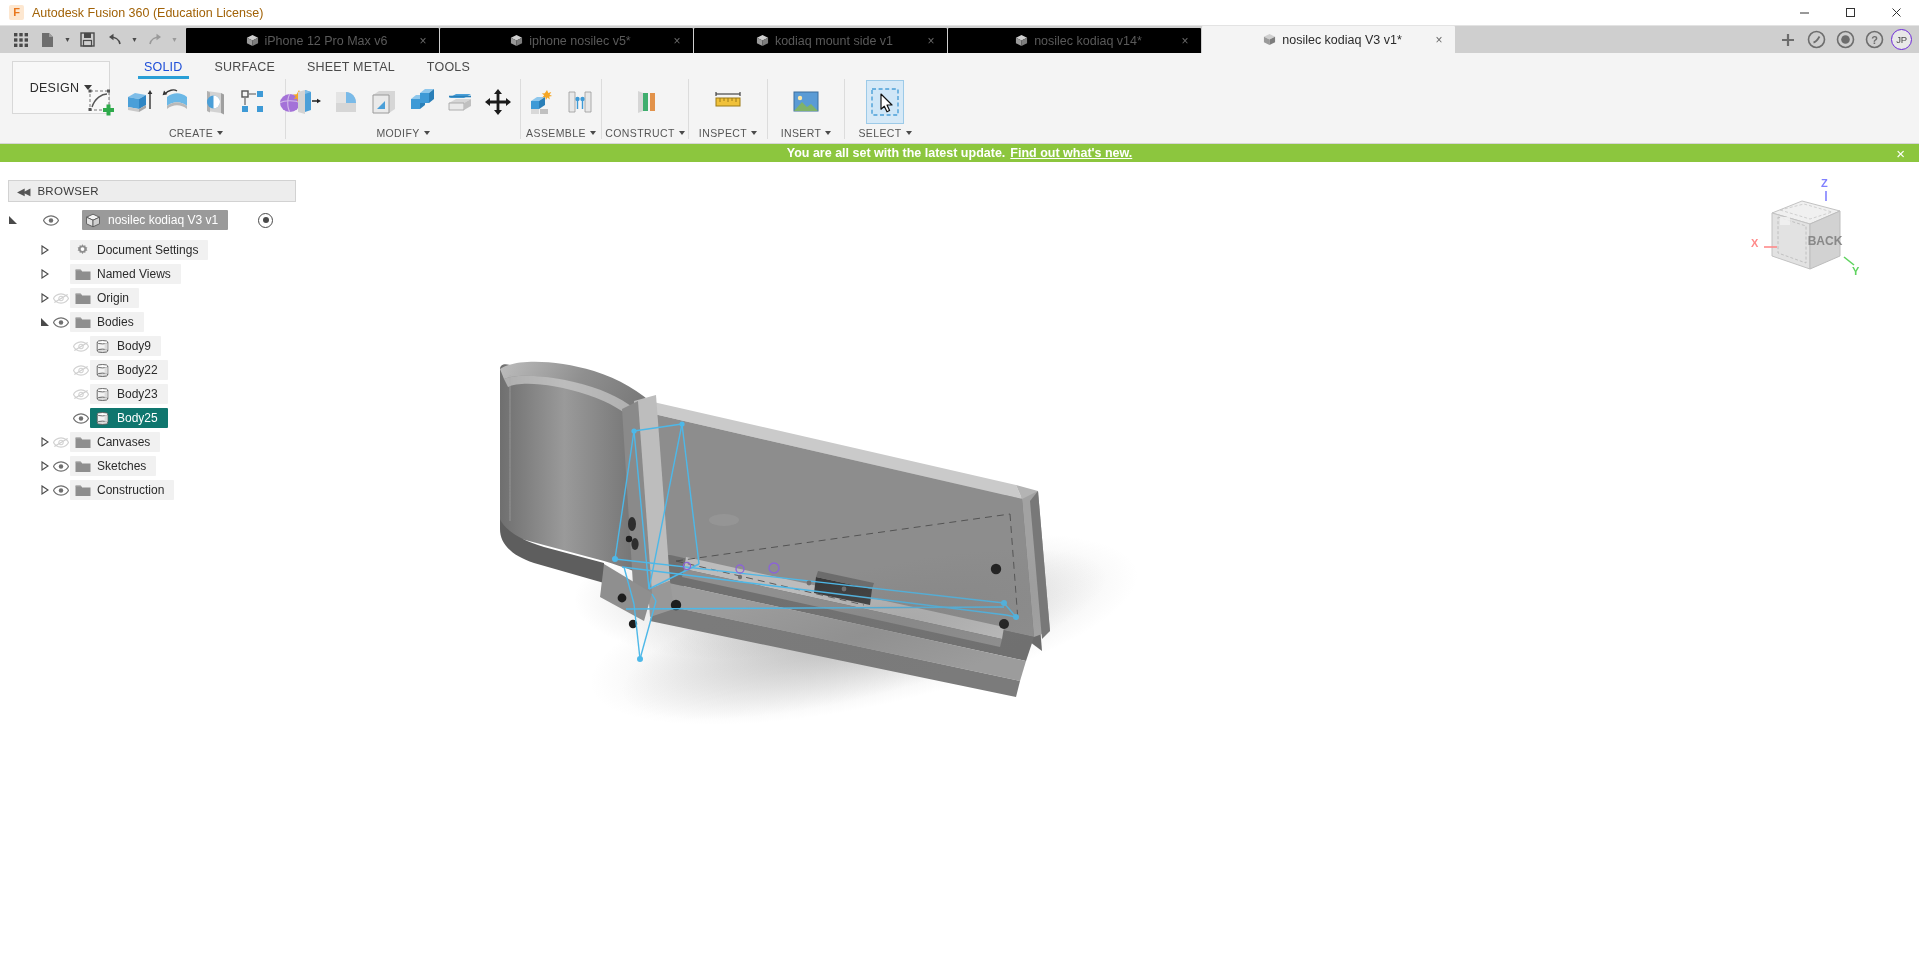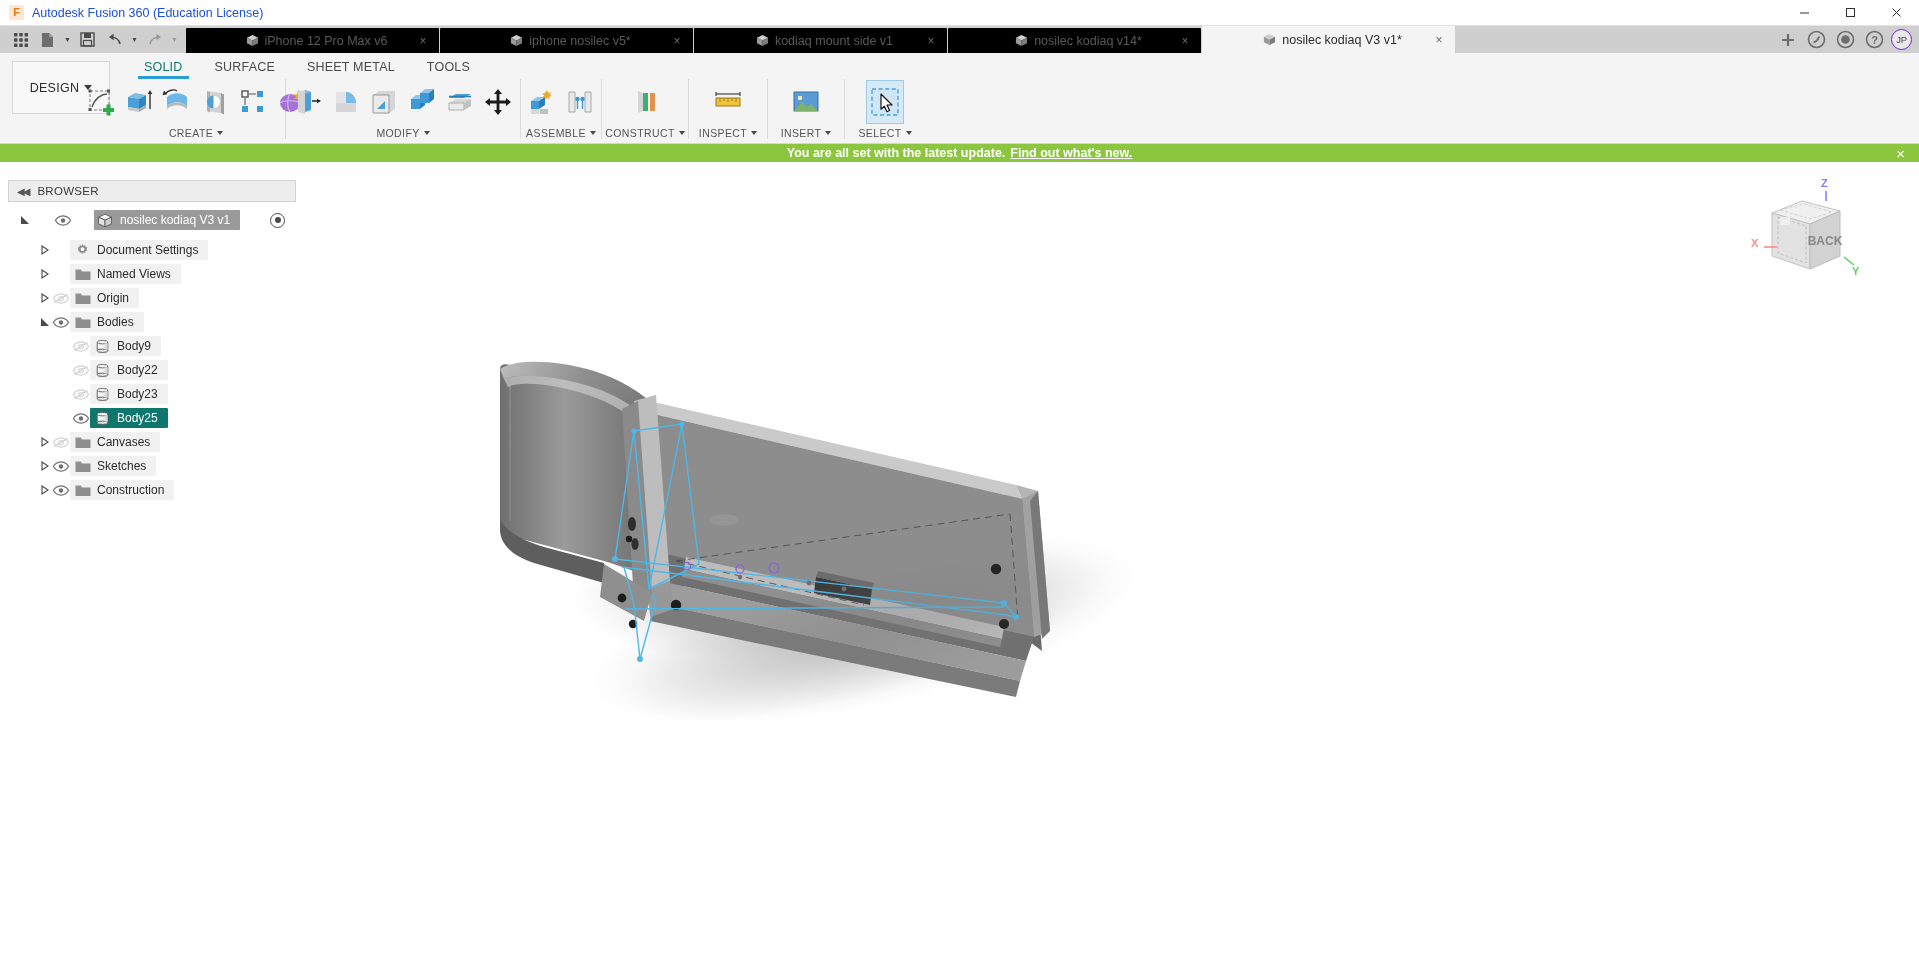--- a/index.html
+++ b/index.html
@@ -19,21 +19,21 @@
     background: #ffffff; display: flex; align-items: center;
     border-bottom: 1px solid #e3e3e3;
   }
   .app-logo {
     width: 15px; height: 15px; margin-left: 9px; margin-right: 8px;
     background: #fde7d0; border-radius: 2px;
     display: flex; align-items: center; justify-content: center;
     color: #e8761c; font-size: 11px; font-weight: bold; line-height: 1;
     font-family: "Liberation Sans", sans-serif;
   }
-  .title-text { font-size: 12.5px; color: #1d4ed8; }
+  .title-text { font-size: 12.5px; color: #a16207; }
   .win-btns { margin-left: auto; display: flex; height: 26px; }
   .win-btn {
     width: 46px; height: 26px; display: flex; align-items: center; justify-content: center;
     font-size: 12px; color: #444;
   }
   .win-btn svg { display: block; }
 
   
   .tabrow {
     position: absolute; top: 26px; left: 0; width: 1919px; height: 27px;
@@ -85,21 +85,21 @@
   .design-box .dlabel { font-size: 12.5px; color: #2b2b2b; letter-spacing: .3px;}
   .caret-dn { width: 0; height: 0; border-left: 4px solid transparent; border-right: 4px solid transparent;
               border-top: 5px solid #3a3a3a; }
   .caret-sm { width: 0; height: 0; border-left: 3.5px solid transparent; border-right: 3.5px solid transparent;
               border-top: 4px solid #4a4a4a; display: inline-block; margin-left: 4px; vertical-align: middle;}
 
   .ribbon-tabs { position: absolute; left: 128px; top: 5px; display: flex; gap: 0; }
   .rb-tab {
     font-size: 12.5px; color: #4a4a4a; padding: 2px 16px 4px 16px; position: relative; letter-spacing: .2px;
   }
-  .rb-tab.active { color: #0f766e; }
+  .rb-tab.active { color: #1d4ed8; }
   .rb-tab.active::after {
     content: ""; position: absolute; left: 10px; right: 10px; bottom: -1px; height: 3px; background: #2a9fd6;
   }
 
   .tool-strip { position: absolute; left: 108px; top: 26px; right: 0; height: 64px; display: flex; align-items: flex-start;}
   .tgroup { display: flex; flex-direction: column; align-items: center; position: relative; height: 64px; }
   .tgroup .icons { display: flex; align-items: center; height: 46px; padding: 0 4px; }
   .tgroup .glabel { font-size: 10.5px; color: #555; letter-spacing: .4px; height: 16px; display:flex; align-items:center;}
   .gsep { width: 1px; height: 60px; background: #dcdcdc; margin: 0 1px; }
   .tbtn {
@@ -753,21 +753,21 @@
     </div>
   </div>
 
   <div class="browser">
     <div class="browser-header">
       <span class="collapse-arrows">◀◀</span>
       <span class="bh-title">BROWSER</span>
       <span class="browser-resize"></span>
     </div>
     <div class="tree" id="browser-tree">
-        <div class="node" style="padding-left: 18px; gap: 22px;">
+        <div class="node" style="padding-left: 6px; gap: 22px;">
           <span class="tw">
             <svg width="10" height="10" viewBox="0 0 10 10">
               <path d="M1 1v8h8z" fill="#4a4a4a"></path>
             </svg>
           </span>
           <span class="eye">
             <svg width="16" height="11" viewBox="0 0 18 12">
               <path d="M9 .8C4.5.8 1.2 4.2.6 6c.6 1.8 3.9 5.2 8.4 5.2S16.8 7.8 17.4 6C16.8 4.2 13.5.8 9 .8z" fill="none" stroke="#6f6f6f" stroke-width="1.3"></path>
               <circle cx="9" cy="6" r="2.5" fill="#6f6f6f"></circle>
             </svg>

